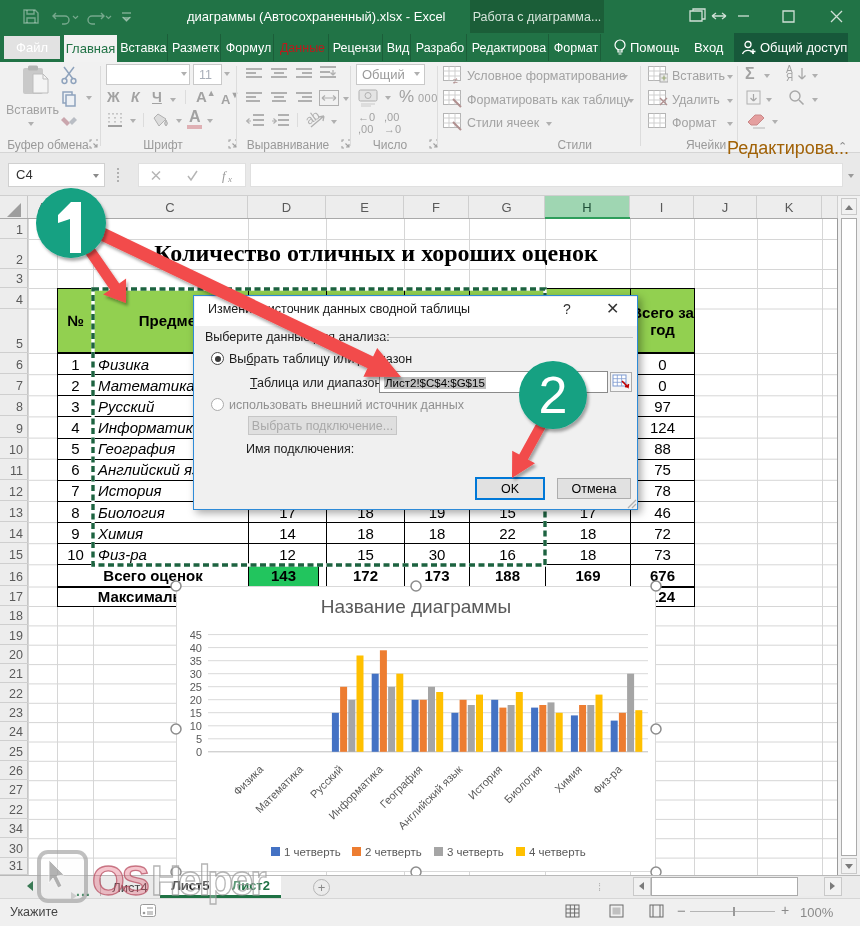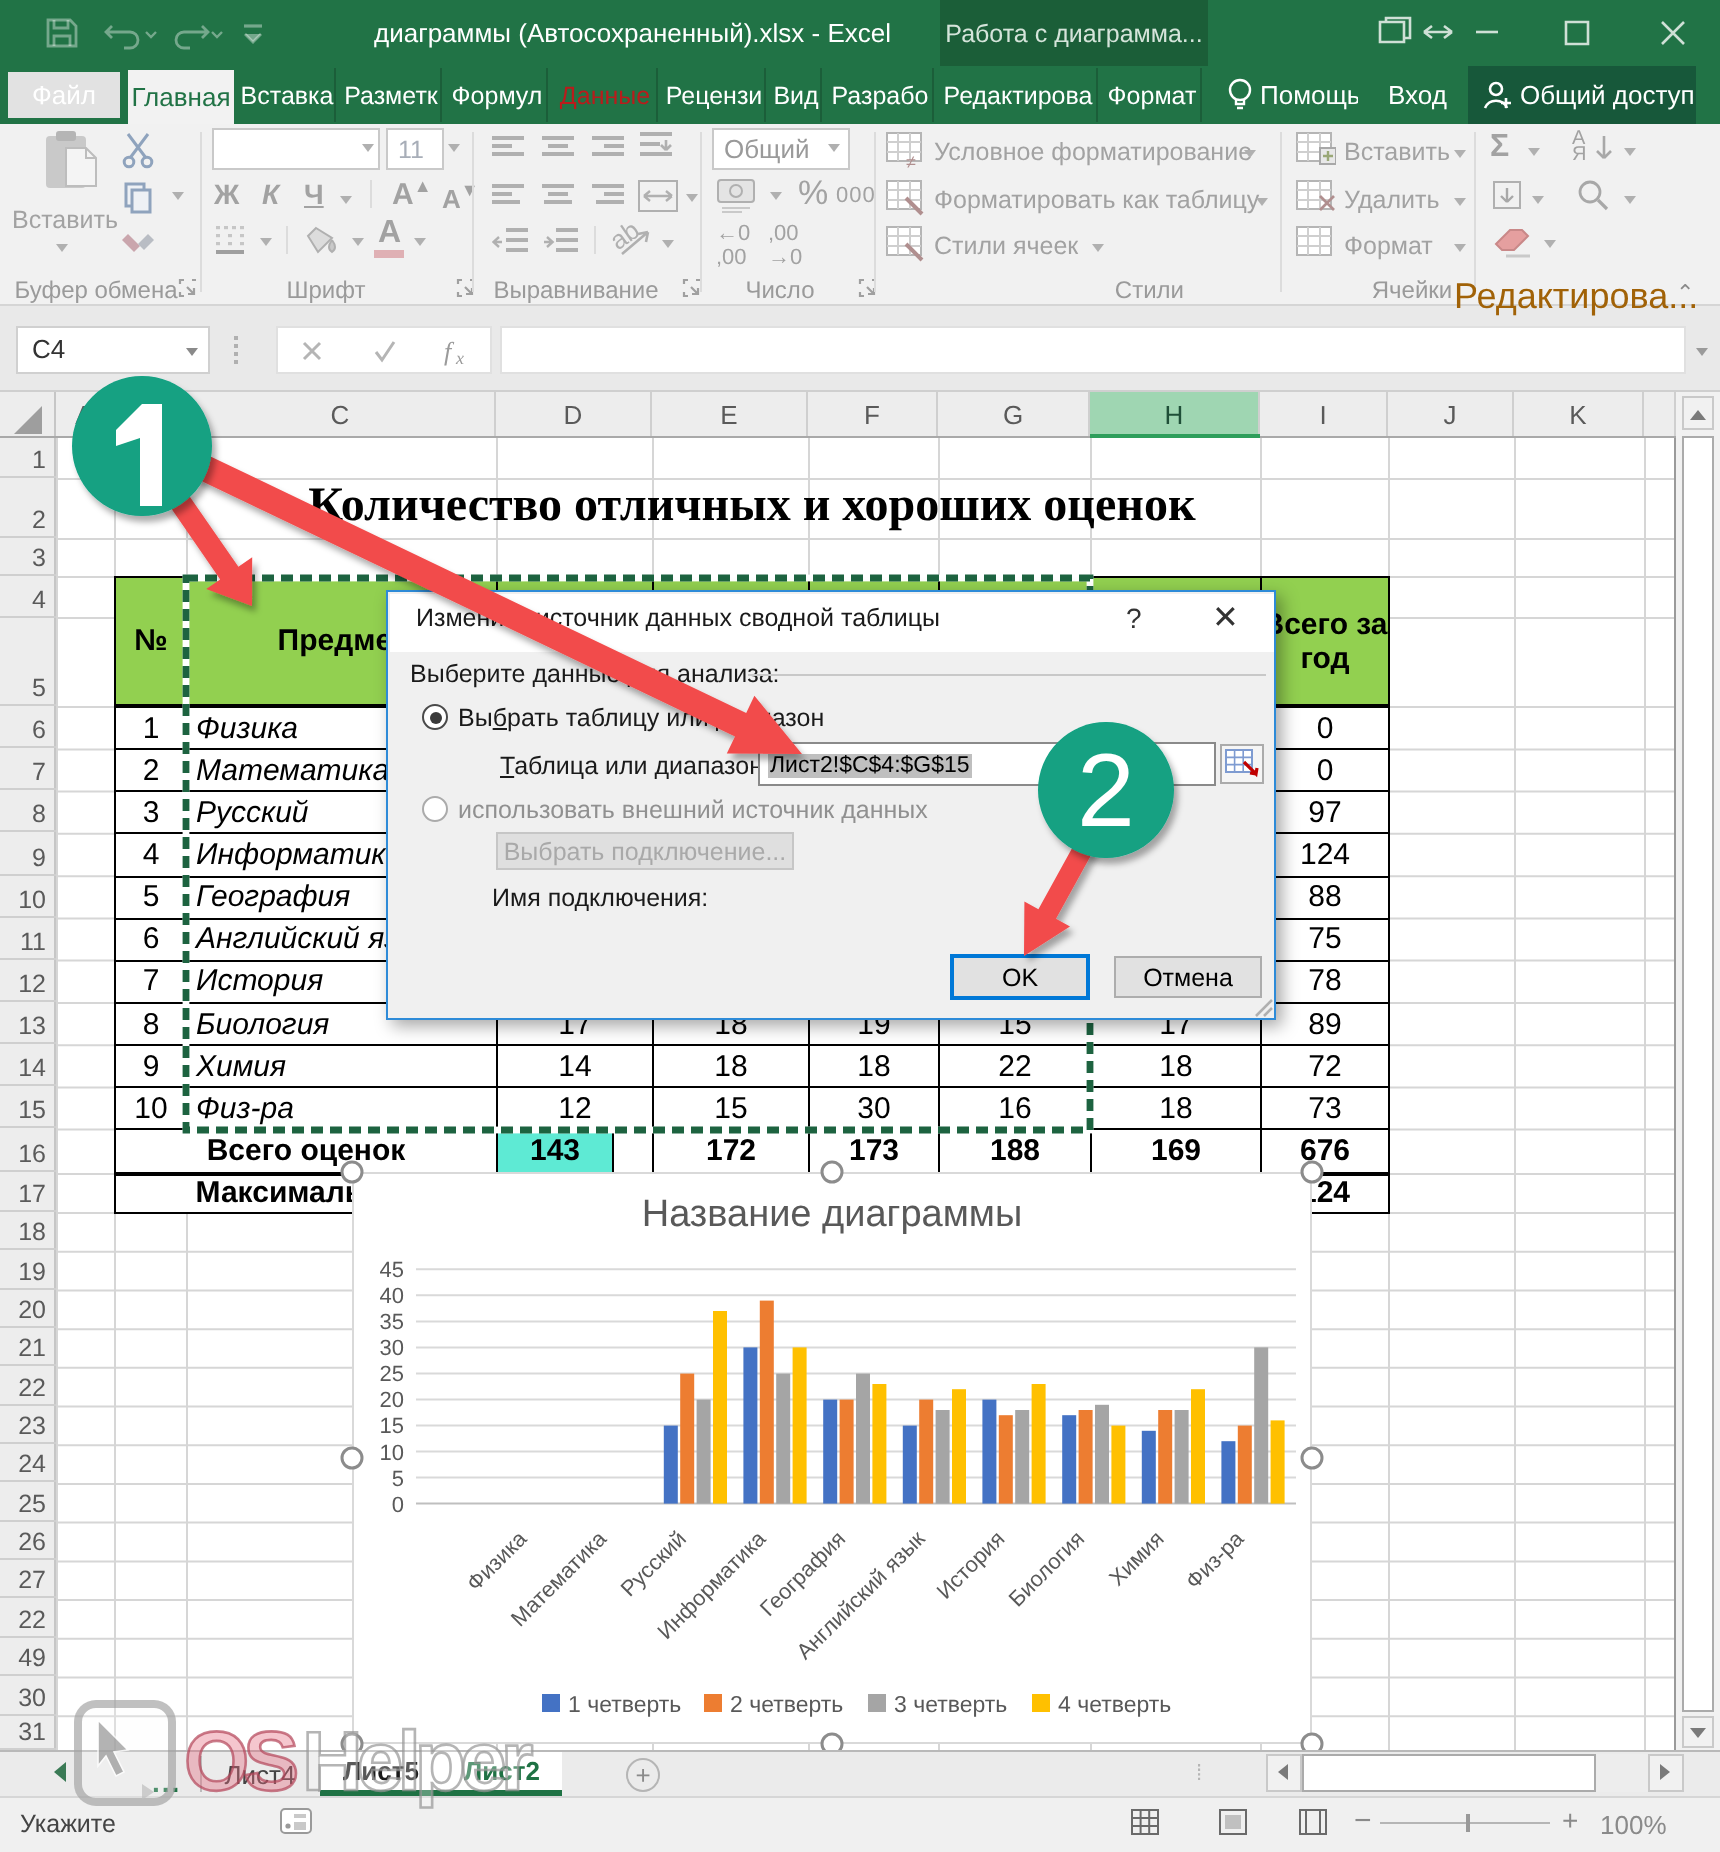--- a/index.html
+++ b/index.html
@@ -359,21 +359,21 @@
 <div class="ab" style="left:0;top:625.4px;width:28px;height:19.300000000000068px;border-bottom:1px solid #cfcfcf;z-index:6;color:#5a5a5a;font-size:12.5px;display:flex;align-items:flex-end;justify-content:flex-end;padding:0 5px 1px 0">19</div>
 <div class="ab" style="left:0;top:644.7px;width:28px;height:19.399999999999977px;border-bottom:1px solid #cfcfcf;z-index:6;color:#5a5a5a;font-size:12.5px;display:flex;align-items:flex-end;justify-content:flex-end;padding:0 5px 1px 0">20</div>
 <div class="ab" style="left:0;top:664.1px;width:28px;height:19.299999999999955px;border-bottom:1px solid #cfcfcf;z-index:6;color:#5a5a5a;font-size:12.5px;display:flex;align-items:flex-end;justify-content:flex-end;padding:0 5px 1px 0">21</div>
 <div class="ab" style="left:0;top:683.4px;width:28px;height:19.399999999999977px;border-bottom:1px solid #cfcfcf;z-index:6;color:#5a5a5a;font-size:12.5px;display:flex;align-items:flex-end;justify-content:flex-end;padding:0 5px 1px 0">22</div>
 <div class="ab" style="left:0;top:702.8px;width:28px;height:19.300000000000068px;border-bottom:1px solid #cfcfcf;z-index:6;color:#5a5a5a;font-size:12.5px;display:flex;align-items:flex-end;justify-content:flex-end;padding:0 5px 1px 0">23</div>
 <div class="ab" style="left:0;top:722.1px;width:28px;height:19.399999999999977px;border-bottom:1px solid #cfcfcf;z-index:6;color:#5a5a5a;font-size:12.5px;display:flex;align-items:flex-end;justify-content:flex-end;padding:0 5px 1px 0">24</div>
 <div class="ab" style="left:0;top:741.5px;width:28px;height:19.299999999999955px;border-bottom:1px solid #cfcfcf;z-index:6;color:#5a5a5a;font-size:12.5px;display:flex;align-items:flex-end;justify-content:flex-end;padding:0 5px 1px 0">25</div>
 <div class="ab" style="left:0;top:760.8px;width:28px;height:19.40000000000009px;border-bottom:1px solid #cfcfcf;z-index:6;color:#5a5a5a;font-size:12.5px;display:flex;align-items:flex-end;justify-content:flex-end;padding:0 5px 1px 0">26</div>
 <div class="ab" style="left:0;top:780.2px;width:28px;height:19.299999999999955px;border-bottom:1px solid #cfcfcf;z-index:6;color:#5a5a5a;font-size:12.5px;display:flex;align-items:flex-end;justify-content:flex-end;padding:0 5px 1px 0">27</div>
 <div class="ab" style="left:0;top:799.5px;width:28px;height:19.399999999999977px;border-bottom:1px solid #cfcfcf;z-index:6;color:#5a5a5a;font-size:12.5px;display:flex;align-items:flex-end;justify-content:flex-end;padding:0 5px 1px 0">22</div>
-<div class="ab" style="left:0;top:818.9px;width:28px;height:19.300000000000068px;border-bottom:1px solid #cfcfcf;z-index:6;color:#5a5a5a;font-size:12.5px;display:flex;align-items:flex-end;justify-content:flex-end;padding:0 5px 1px 0">49</div>
+<div class="ab" style="left:0;top:818.9px;width:28px;height:19.300000000000068px;border-bottom:1px solid #cfcfcf;z-index:6;color:#5a5a5a;font-size:12.5px;display:flex;align-items:flex-end;justify-content:flex-end;padding:0 5px 1px 0">34</div>
 <div class="ab" style="left:0;top:838.2px;width:28px;height:19.399999999999977px;border-bottom:1px solid #cfcfcf;z-index:6;color:#5a5a5a;font-size:12.5px;display:flex;align-items:flex-end;justify-content:flex-end;padding:0 5px 1px 0">30</div>
 <div class="ab" style="left:0;top:857.6px;width:28px;height:17.399999999999977px;border-bottom:1px solid #cfcfcf;z-index:6;color:#5a5a5a;font-size:12.5px;display:flex;align-items:flex-end;justify-content:flex-end;padding:0 5px 1px 0">31</div>
 <svg class="ab" style="left:0;top:0;z-index:1" width="860" height="926">
     <line x1="28.5" y1="219" x2="28.5" y2="875" stroke="#d6d6d6"></line>
     <line x1="57.5" y1="219" x2="57.5" y2="875" stroke="#d6d6d6"></line>
     <line x1="93.5" y1="219" x2="93.5" y2="875" stroke="#d6d6d6"></line>
     <line x1="248.5" y1="219" x2="248.5" y2="875" stroke="#d6d6d6"></line>
     <line x1="326.5" y1="219" x2="326.5" y2="875" stroke="#d6d6d6"></line>
     <line x1="404.5" y1="219" x2="404.5" y2="875" stroke="#d6d6d6"></line>
     <line x1="469.5" y1="219" x2="469.5" y2="875" stroke="#d6d6d6"></line>
@@ -479,39 +479,39 @@
 <div class="ab ct" style="left:469px;top:479.8px;width:77px;height:22.19999999999999px;background:#fff;border:1px solid #000;z-index:2;color:#000;font-size:15px">23</div>
 <div class="ab ct" style="left:545px;top:479.8px;width:86px;height:22.19999999999999px;background:#fff;border:1px solid #000;z-index:2;color:#000;font-size:15px">20</div>
 <div class="ab ct" style="left:630px;top:479.8px;width:65px;height:22.19999999999999px;background:#fff;border:1px solid #000;z-index:2;color:#000;font-size:15px">78</div>
 <div class="ab ct" style="left:57px;top:501px;width:37px;height:22.100000000000023px;background:#fff;border:1px solid #000;z-index:2;color:#000;font-size:15px">8</div>
 <div class="ab" style="left:93px;top:501px;width:156px;height:22.100000000000023px;background:#fff;border:1px solid #000;z-index:2;color:#000;font-size:15px;font-style:italic;display:flex;align-items:center;padding-left:4px">Биология</div>
 <div class="ab ct" style="left:248px;top:501px;width:79px;height:22.100000000000023px;background:#fff;border:1px solid #000;z-index:2;color:#000;font-size:15px">17</div>
 <div class="ab ct" style="left:326px;top:501px;width:79px;height:22.100000000000023px;background:#fff;border:1px solid #000;z-index:2;color:#000;font-size:15px">18</div>
 <div class="ab ct" style="left:404px;top:501px;width:66px;height:22.100000000000023px;background:#fff;border:1px solid #000;z-index:2;color:#000;font-size:15px">19</div>
 <div class="ab ct" style="left:469px;top:501px;width:77px;height:22.100000000000023px;background:#fff;border:1px solid #000;z-index:2;color:#000;font-size:15px">15</div>
 <div class="ab ct" style="left:545px;top:501px;width:86px;height:22.100000000000023px;background:#fff;border:1px solid #000;z-index:2;color:#000;font-size:15px">17</div>
-<div class="ab ct" style="left:630px;top:501px;width:65px;height:22.100000000000023px;background:#fff;border:1px solid #000;z-index:2;color:#000;font-size:15px">89</div>
+<div class="ab ct" style="left:630px;top:501px;width:65px;height:22.100000000000023px;background:#fff;border:1px solid #000;z-index:2;color:#000;font-size:15px">46</div>
 <div class="ab ct" style="left:57px;top:522.1px;width:37px;height:22.100000000000023px;background:#fff;border:1px solid #000;z-index:2;color:#000;font-size:15px">9</div>
 <div class="ab" style="left:93px;top:522.1px;width:156px;height:22.100000000000023px;background:#fff;border:1px solid #000;z-index:2;color:#000;font-size:15px;font-style:italic;display:flex;align-items:center;padding-left:4px">Химия</div>
 <div class="ab ct" style="left:248px;top:522.1px;width:79px;height:22.100000000000023px;background:#fff;border:1px solid #000;z-index:2;color:#000;font-size:15px">14</div>
 <div class="ab ct" style="left:326px;top:522.1px;width:79px;height:22.100000000000023px;background:#fff;border:1px solid #000;z-index:2;color:#000;font-size:15px">18</div>
 <div class="ab ct" style="left:404px;top:522.1px;width:66px;height:22.100000000000023px;background:#fff;border:1px solid #000;z-index:2;color:#000;font-size:15px">18</div>
 <div class="ab ct" style="left:469px;top:522.1px;width:77px;height:22.100000000000023px;background:#fff;border:1px solid #000;z-index:2;color:#000;font-size:15px">22</div>
 <div class="ab ct" style="left:545px;top:522.1px;width:86px;height:22.100000000000023px;background:#fff;border:1px solid #000;z-index:2;color:#000;font-size:15px">18</div>
 <div class="ab ct" style="left:630px;top:522.1px;width:65px;height:22.100000000000023px;background:#fff;border:1px solid #000;z-index:2;color:#000;font-size:15px">72</div>
 <div class="ab ct" style="left:57px;top:543.2px;width:37px;height:22.09999999999991px;background:#fff;border:1px solid #000;z-index:2;color:#000;font-size:15px">10</div>
 <div class="ab" style="left:93px;top:543.2px;width:156px;height:22.09999999999991px;background:#fff;border:1px solid #000;z-index:2;color:#000;font-size:15px;font-style:italic;display:flex;align-items:center;padding-left:4px">Физ-ра</div>
 <div class="ab ct" style="left:248px;top:543.2px;width:79px;height:22.09999999999991px;background:#fff;border:1px solid #000;z-index:2;color:#000;font-size:15px">12</div>
 <div class="ab ct" style="left:326px;top:543.2px;width:79px;height:22.09999999999991px;background:#fff;border:1px solid #000;z-index:2;color:#000;font-size:15px">15</div>
 <div class="ab ct" style="left:404px;top:543.2px;width:66px;height:22.09999999999991px;background:#fff;border:1px solid #000;z-index:2;color:#000;font-size:15px">30</div>
 <div class="ab ct" style="left:469px;top:543.2px;width:77px;height:22.09999999999991px;background:#fff;border:1px solid #000;z-index:2;color:#000;font-size:15px">16</div>
 <div class="ab ct" style="left:545px;top:543.2px;width:86px;height:22.09999999999991px;background:#fff;border:1px solid #000;z-index:2;color:#000;font-size:15px">18</div>
 <div class="ab ct" style="left:630px;top:543.2px;width:65px;height:22.09999999999991px;background:#fff;border:1px solid #000;z-index:2;color:#000;font-size:15px">73</div>
 <div class="ab ct" style="left:57px;top:564.3px;width:192px;height:23.200000000000045px;background:#fff;border:1px solid #000;z-index:2;color:#000;font-weight:bold;font-size:15px">Всего оценок</div>
-<div class="ab ct" style="left:248px;top:564.3px;width:59px;height:23.200000000000045px;background:#5eead4;border:1px solid #000;z-index:2;color:#000;font-weight:bold;font-size:15px">143</div>
+<div class="ab ct" style="left:248px;top:564.3px;width:71px;height:23.200000000000045px;background:#22c55e;border:1px solid #000;z-index:2;color:#000;font-weight:bold;font-size:15px">143</div>
 <div class="ab ct" style="left:326px;top:564.3px;width:79px;height:23.200000000000045px;background:#fff;border:1px solid #000;z-index:2;color:#000;font-weight:bold;font-size:15px">172</div>
 <div class="ab ct" style="left:404px;top:564.3px;width:66px;height:23.200000000000045px;background:#fff;border:1px solid #000;z-index:2;color:#000;font-weight:bold;font-size:15px">173</div>
 <div class="ab ct" style="left:469px;top:564.3px;width:77px;height:23.200000000000045px;background:#fff;border:1px solid #000;z-index:2;color:#000;font-weight:bold;font-size:15px">188</div>
 <div class="ab ct" style="left:545px;top:564.3px;width:86px;height:23.200000000000045px;background:#fff;border:1px solid #000;z-index:2;color:#000;font-weight:bold;font-size:15px">169</div>
 <div class="ab ct" style="left:630px;top:564.3px;width:65px;height:23.200000000000045px;background:#fff;border:1px solid #000;z-index:2;color:#000;font-weight:bold;font-size:15px">676</div>
 <div class="ab ct" style="left:57px;top:586.5px;width:192px;height:20.5px;background:#fff;border:1px solid #000;z-index:2;color:#000;font-weight:bold;font-size:15px">Максимальное</div>
 <div class="ab ct" style="left:248px;top:586.5px;width:79px;height:20.5px;background:#fff;border:1px solid #000;z-index:2;color:#000;font-weight:bold;font-size:15px"></div>
 <div class="ab ct" style="left:326px;top:586.5px;width:79px;height:20.5px;background:#fff;border:1px solid #000;z-index:2;color:#000;font-weight:bold;font-size:15px"></div>
 <div class="ab ct" style="left:404px;top:586.5px;width:66px;height:20.5px;background:#fff;border:1px solid #000;z-index:2;color:#000;font-weight:bold;font-size:15px"></div>
 <div class="ab ct" style="left:469px;top:586.5px;width:77px;height:20.5px;background:#fff;border:1px solid #000;z-index:2;color:#000;font-weight:bold;font-size:15px"></div>

